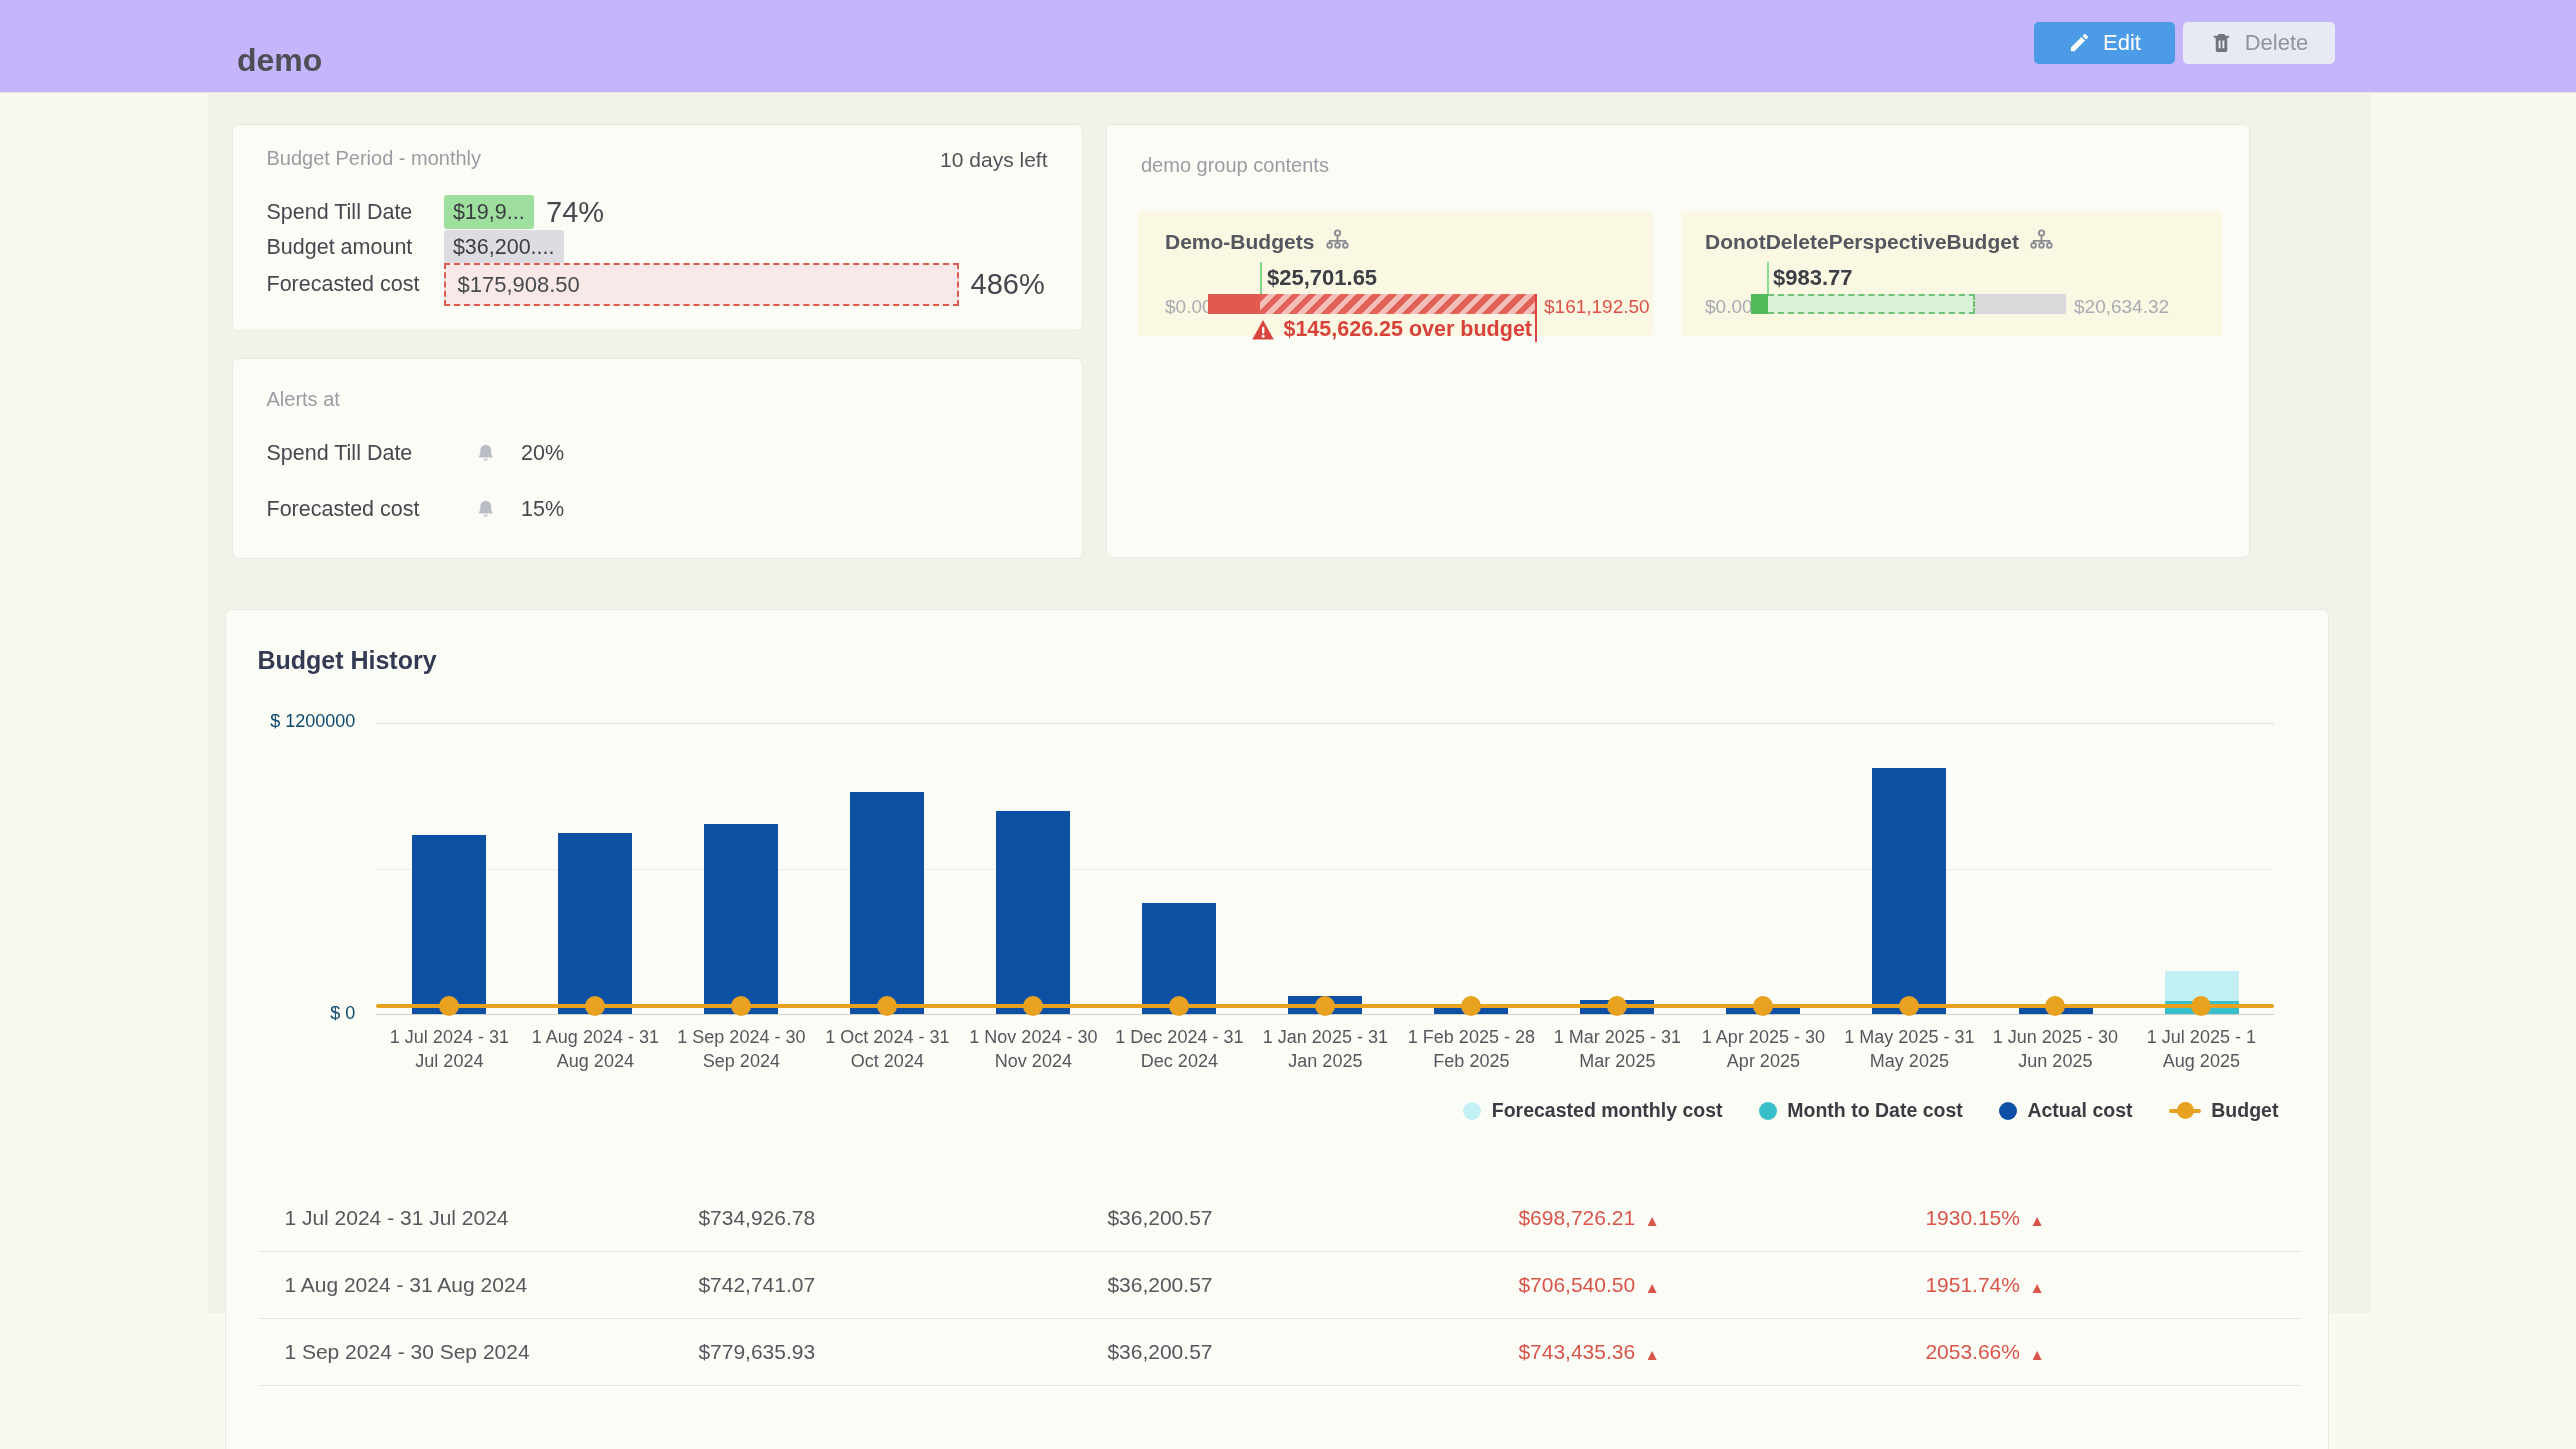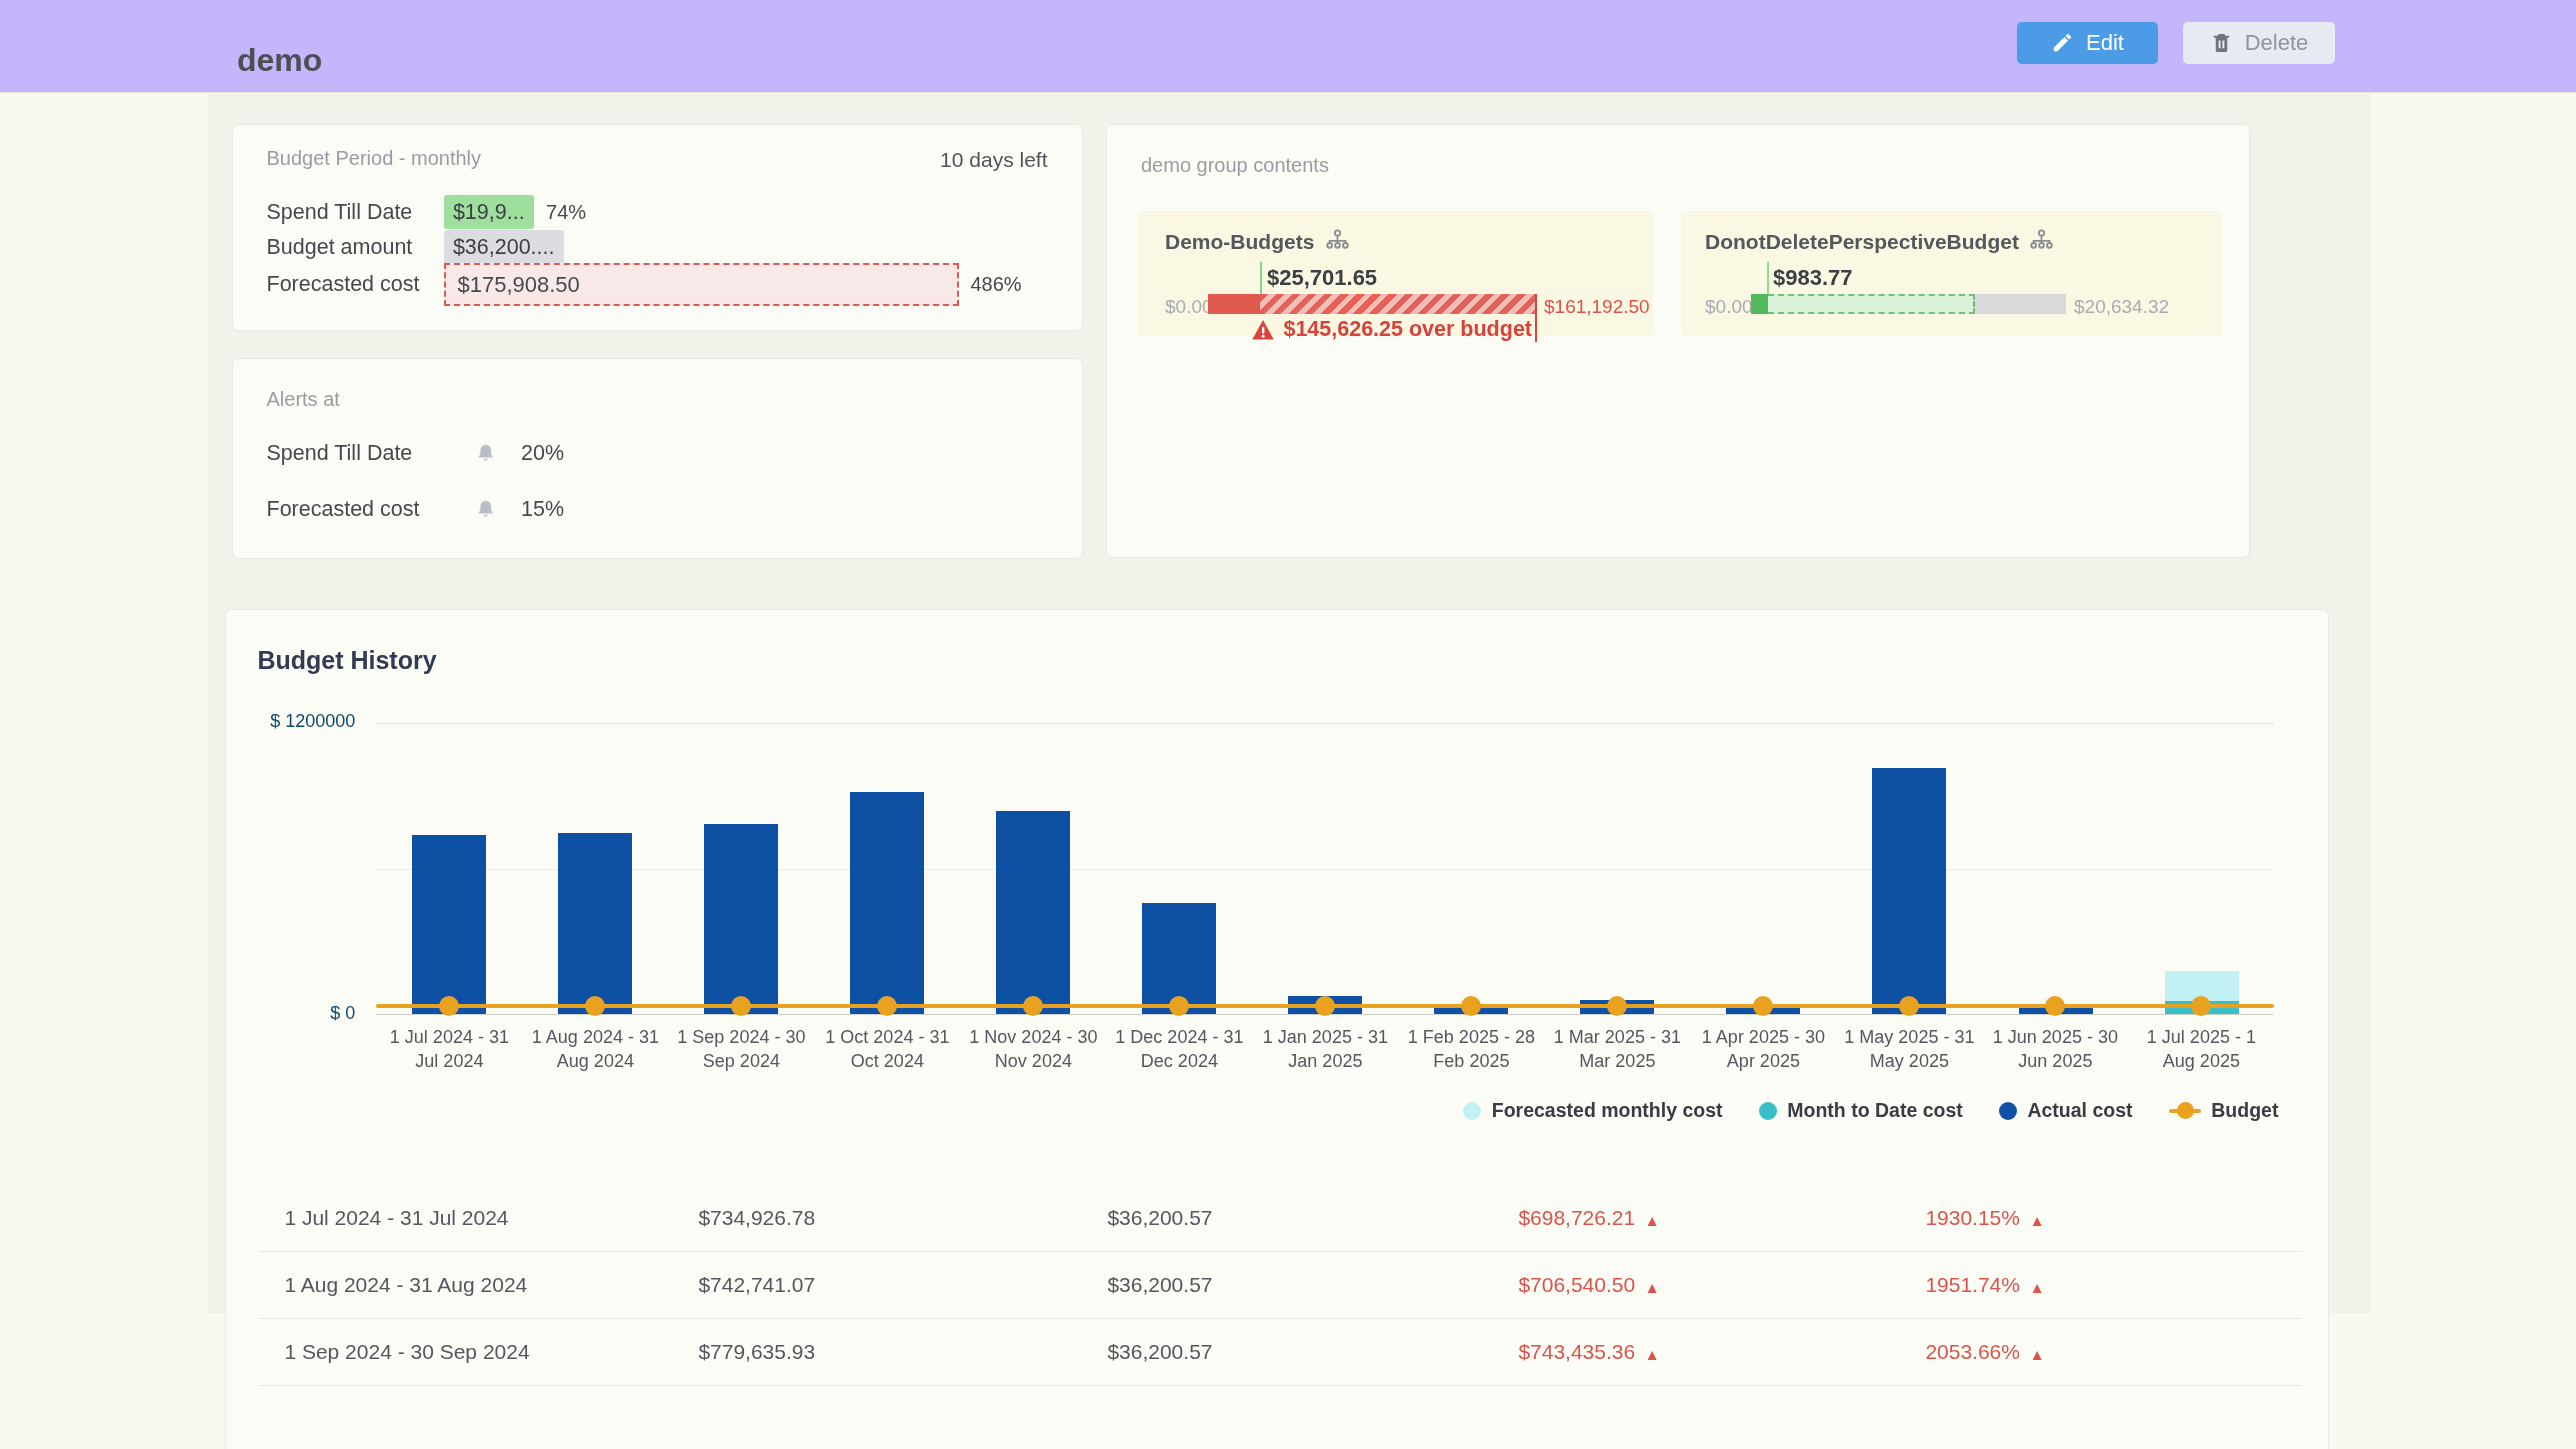--- a/index.html
+++ b/index.html
@@ -3,21 +3,21 @@
 <meta charset="utf-8">
 <style>
   * { margin:0; padding:0; box-sizing:border-box; }
   html,body { width:2576px; height:1449px; overflow:hidden;
     font-family:"Liberation Sans","DejaVu Sans",sans-serif; background:#f9f9f2; }
 
   
   .top-header { position:absolute; left:0; top:0; width:2576px; height:93px;
     background:#c4b5fd; border-bottom:1.3px solid #e4e4dd; }
   .page-title { position:absolute; left:237px; top:42px; font-size:32px; font-weight:700; color:#4d4f54; }
-  .hdr-actions { position:absolute; right:241px; top:21.5px; display:flex; gap:25px;padding-left:18px; }
+  .hdr-actions { position:absolute; right:241px; top:21.5px; display:flex; gap:8px;padding-left:18px; }
   .btn { display:flex; align-items:center; justify-content:center; gap:12px;
     height:42px; border:none; border-radius:4.7px; font-size:22px; cursor:pointer;
     font-family:inherit; }
   .btn-edit { width:141px; background:#4c9be6; color:#ffffff; }
   .btn-delete { width:152px; background:#e7eaf2; color:#8f949d; }
 
   
   .content { position:absolute; left:208px; top:94px; width:2163px; height:1219px; background:#f2f2eb; }
   .card { position:absolute; background:#fcfcf6; border:0.7px solid #e9e9e1; border-radius:6.7px; }
   .card-title { font-size:20px; color:#9b9ba3; }
@@ -28,21 +28,21 @@
   #group-card         { left:898px; top:30px; width:1144px; height:434px; }
   #history-card       { left:17.4px; top:515px; width:2104px; height:845px; border-bottom:none; border-radius:6.7px 6.7px 0 0; }
 
   .bp-title { position:absolute; left:34px; top:22px; }
   .bp-days  { position:absolute; right:34px; top:23px; font-size:21px; color:#505358; }
   .bp-row { position:absolute; left:34px; display:flex; align-items:center; }
   .bp-label { width:177px; font-size:21.5px; color:#45484e; }
   .chip { display:inline-block; font-size:21.5px; color:#3b3e43; padding:4.7px 9.4px; border-radius:2.7px; }
   .chip-green { background:#9fdf9e; }
   .chip-gray  { background:#dcdce1; }
-  .bp-pct { font-size:20px; color:#45484e; margin-left:12px; }
+  .bp-pct { font-size:29px; color:#45484e; margin-left:12px; }
   .forecast-box { width:515px; height:43px; background:#f8e8e8; border:2px dashed #dd5a50;
     display:flex; align-items:center; padding-left:12px; font-size:22px; color:#46494e; }
 
   
   .alert-row { position:absolute; left:34px; display:flex; align-items:center; }
   .alert-label { width:208px; font-size:21.5px; color:#45484e; }
   .alert-pct { font-size:21.5px; color:#45484e; margin-left:25px; }
 
   
   .tile { position:absolute; top:86px; height:125px; background:#faf7e3; border-radius:2.7px; }

